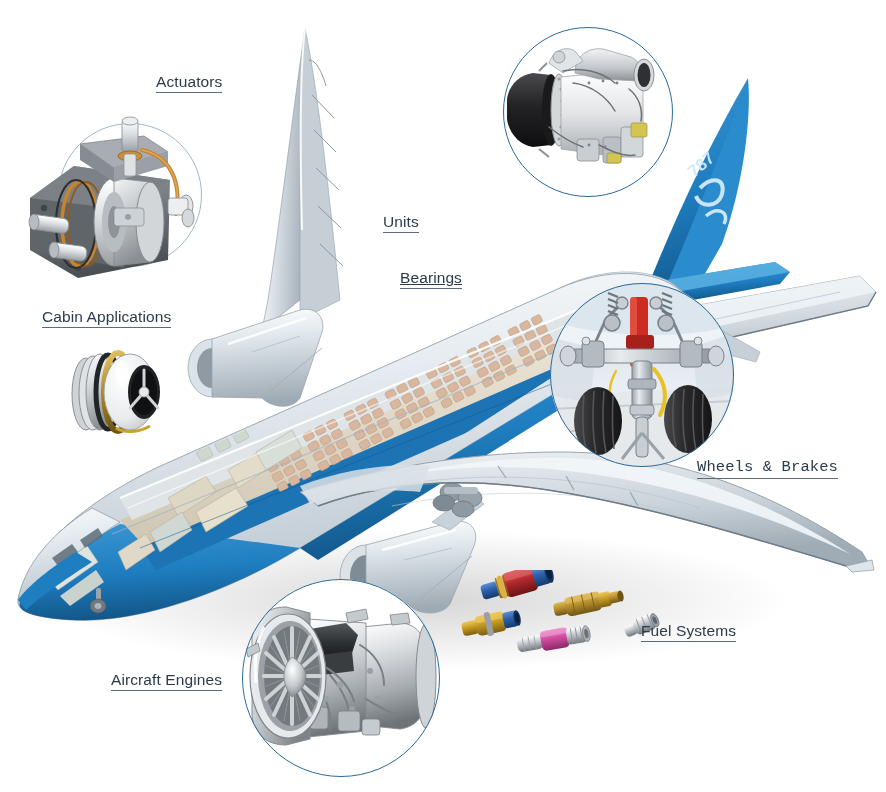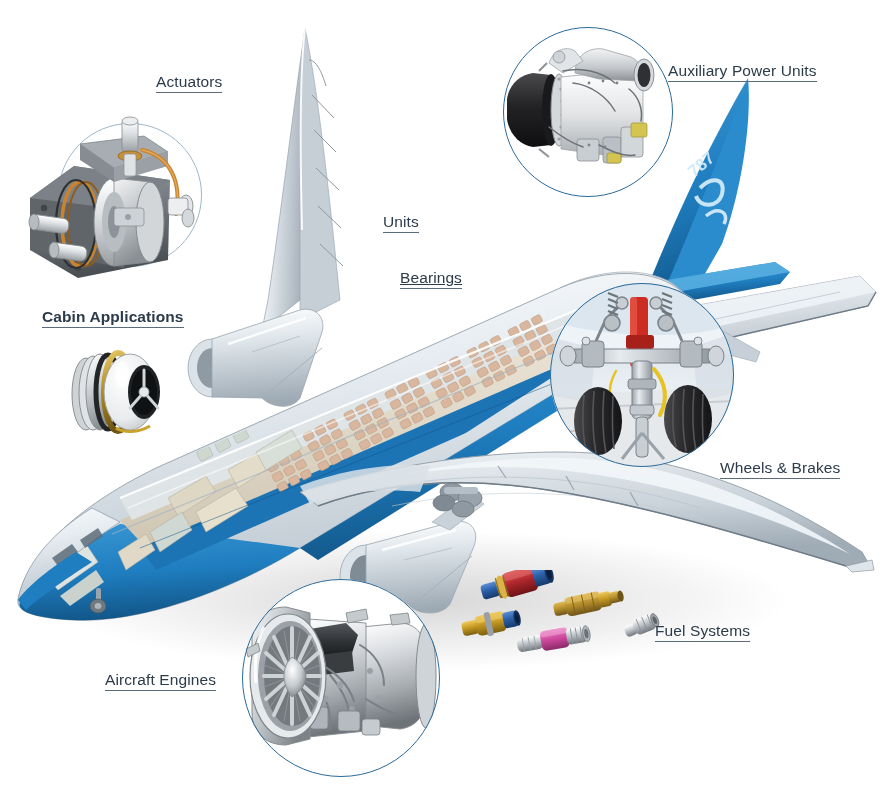--- a/index.html
+++ b/index.html
@@ -847,27 +847,26 @@
             <path d="M27 3 L 27 19"></path>
         </g>
         <ellipse cx="32" cy="11" rx="3.4" ry="7" fill="#9aa0a5" stroke="#74797e" stroke-width="0.8"></ellipse>
         <ellipse cx="32" cy="11" rx="1.8" ry="4" fill="#5e6469"></ellipse>
       </g>
     </svg>
   </div>
 
   <div class="label" style="left:156px;top:73px;">Actuators</div>
 
-  <div class="label" style="left:668px;top:62px;">Auxiliary Power Units</div>
 
   <div class="label" style="left:383px;top:213px;">Units</div>
 
   <div class="label" style="left:400px;top:269px;text-decoration:underline;">Bearings</div>
 
-  <div class="label" style="left:42px;top:308px;font-weight:bold;">Cabin Applications</div>
-
-  <div class="label" style="left:720px;top:459px;">Wheels &amp; Brakes</div>
-
-  <div class="label" style="left:655px;top:622px;">Fuel Systems</div>
-
-  <div class="label" style="left:105px;top:671px;text-align:right;">Aircraft Engines</div>
+  <div class="label" style="left:42px;top:308px;">Cabin Applications</div>
+
+  <div class="label" style="left:697px;top:459px;font-family:Liberation Mono, monospace;">Wheels &amp; Brakes</div>
+
+  <div class="label" style="left:641px;top:622px;">Fuel Systems</div>
+
+  <div class="label" style="left:111px;top:671px;text-align:right;">Aircraft Engines</div>
 
 </div>
 
 </body></html>

